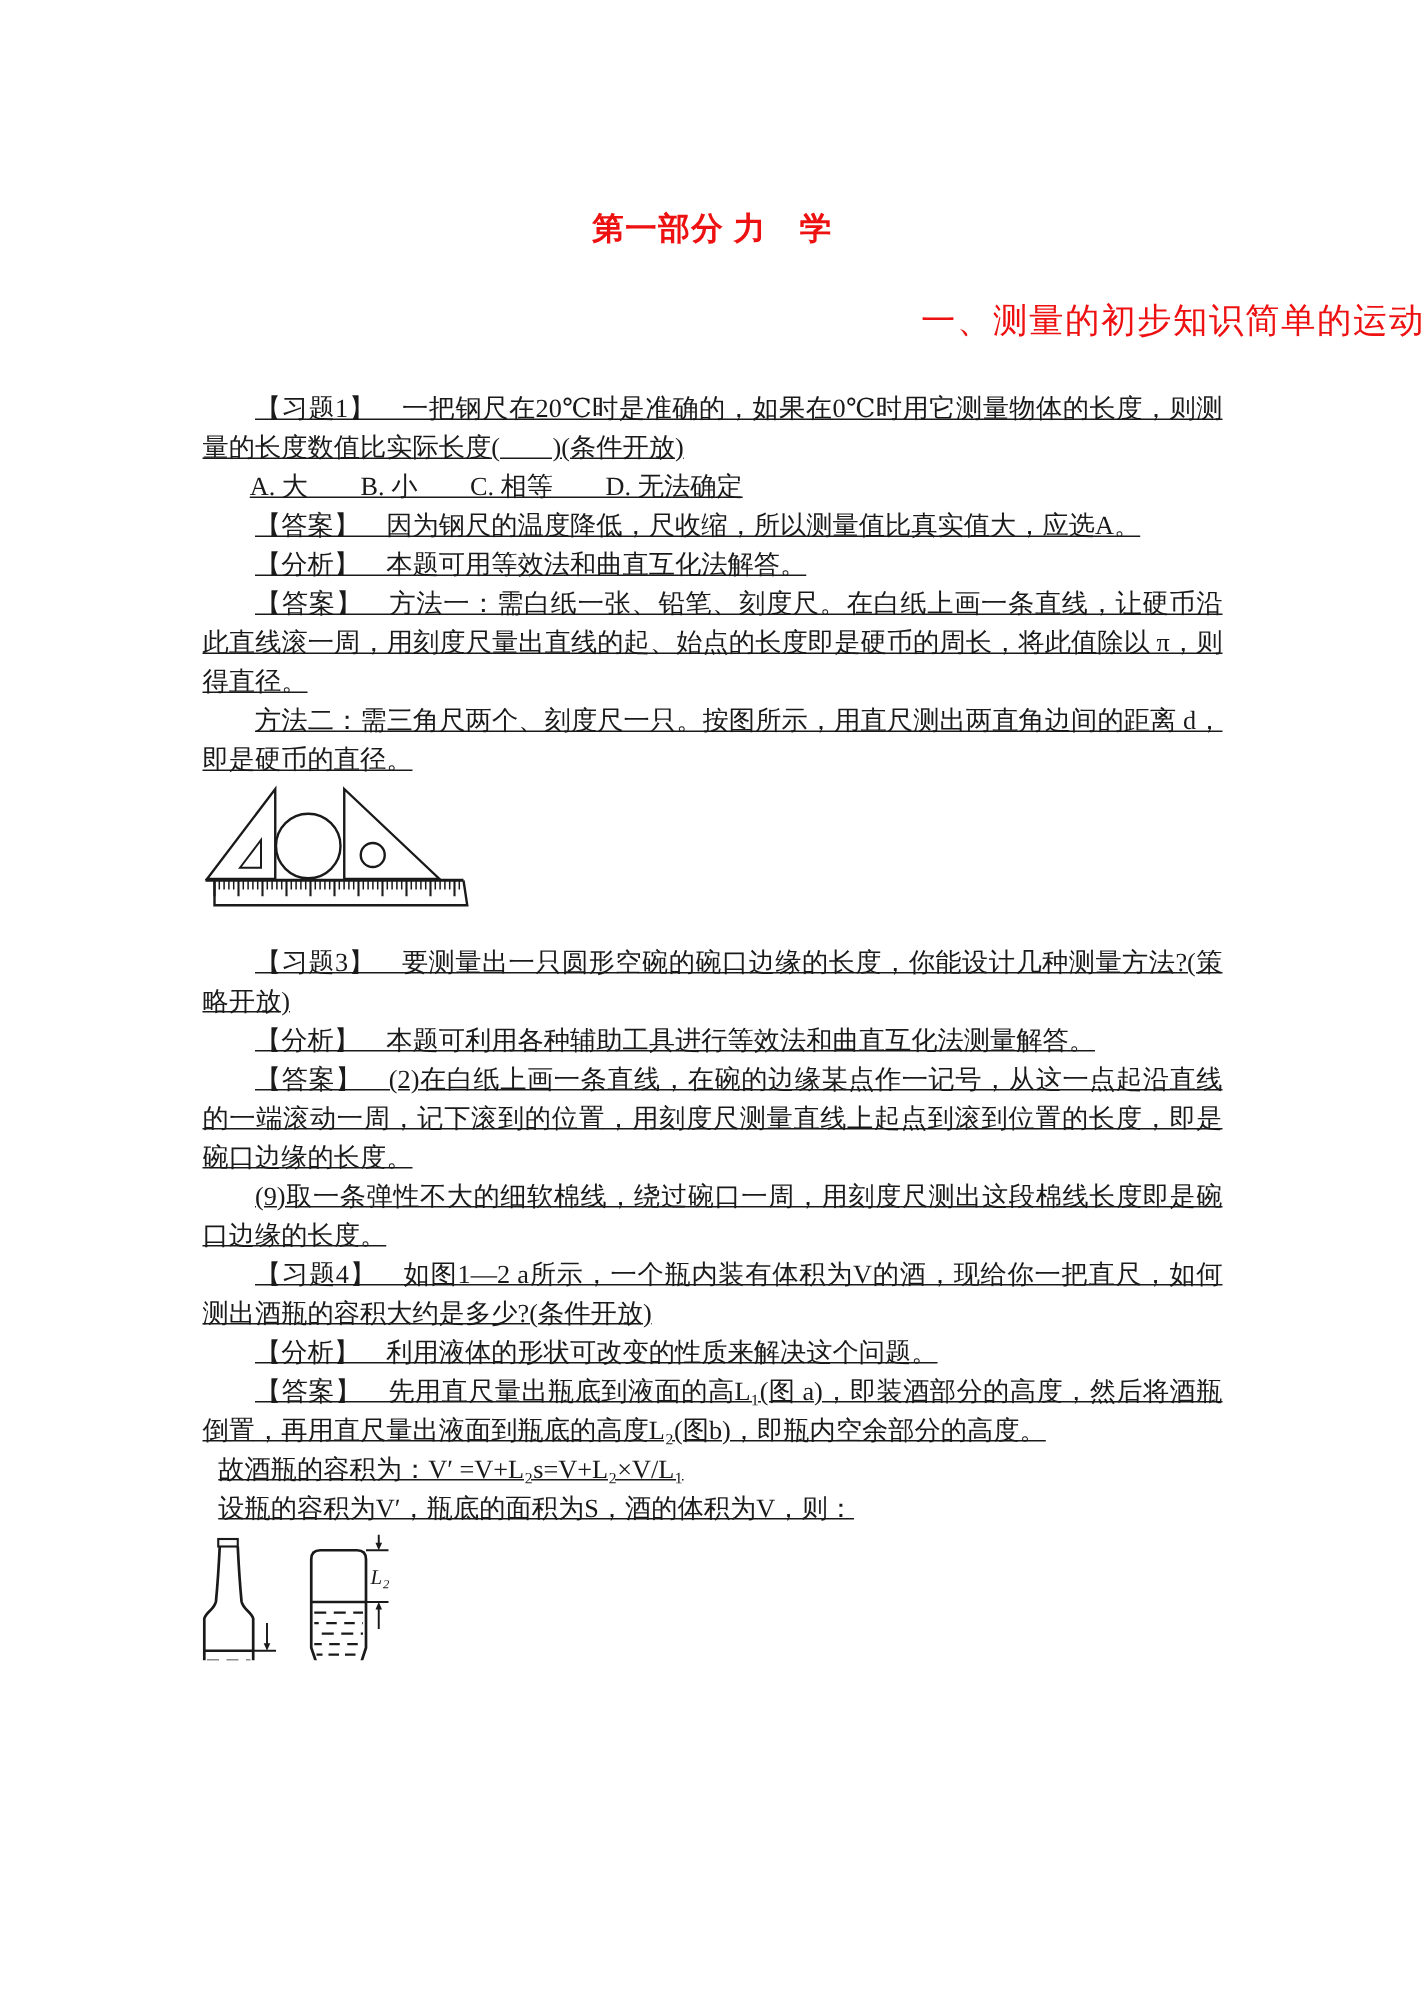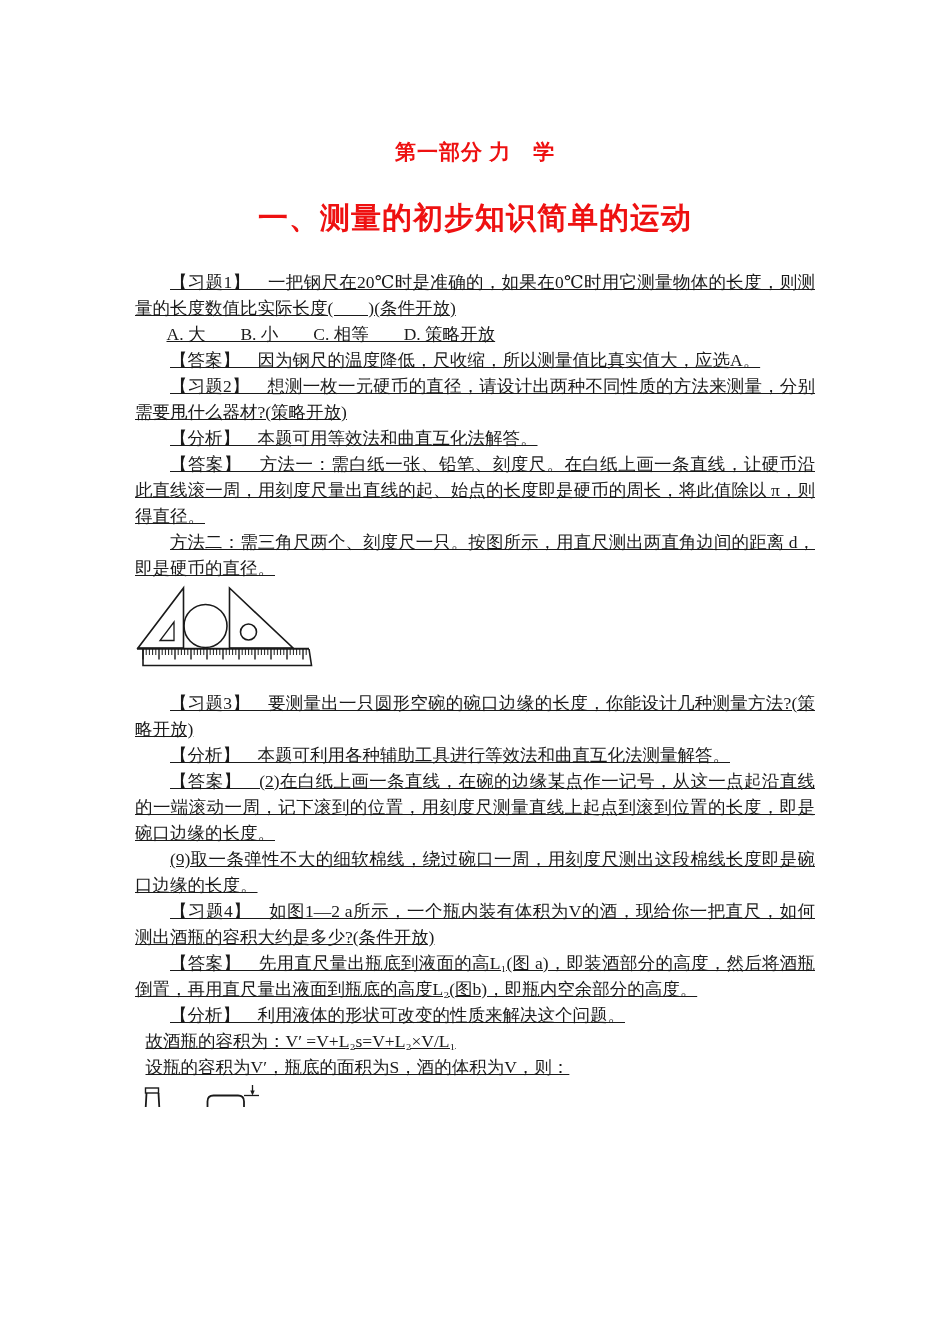--- a/index.html
+++ b/index.html
@@ -13,22 +13,22 @@
     color:#1a1a1a;
     overflow:hidden;
   }
   .part-title{
     margin:0;text-align:center;
     font-size:21px;font-weight:bold;
     color:var(--accent,#ee1111);
     letter-spacing:1px;
   }
   .chapter-title{
-    margin:32px 0 0;text-align:center;
-    font-size:30px;font-weight:bold;
+    margin:32px 0 0;text-align:right;
+    font-size:23px;font-weight:normal;
     color:var(--accent,#ee1111);
     letter-spacing:1px;
   }
   .content{
     margin:30px auto 0;
     width:680px;
     font-size:17.5px;
     line-height:26px;
     text-align:justify;
     text-decoration:underline;
@@ -49,23 +49,22 @@
 </head>
 <body>
 
 <div class="page">
 
   <h1 class="part-title">第一部分 力　学</h1>
   <h2 class="chapter-title">一、测量的初步知识简单的运动</h2>
 
   <div class="content">
     <p class="indent-2">【习题1】　一把钢尺在20℃时是准确的，如果在0℃时用它测量物体的长度，则测量的长度数值比实际长度(　　)(条件开放)</p>
-    <p class="indent-opts">A. 大　　B. 小　　C. 相等　　D. 策略开放</p>
+    <p class="indent-opts">A. 大　　B. 小　　C. 相等　　D. 无法确定</p>
     <p class="indent-2">【答案】　因为钢尺的温度降低，尺收缩，所以测量值比真实值大，应选A。</p>
-    <p class="indent-2">【习题2】　想测一枚一元硬币的直径，请设计出两种不同性质的方法来测量，分别需要甩什么器材?(策略开放)</p>
     <p class="indent-2">【分析】　本题可用等效法和曲直互化法解答。</p>
     <p class="indent-2">【答案】　方法一：需白纸一张、铅笔、刻度尺。在白纸上画一条直线，让硬币沿此直线滚一周，用刻度尺量出直线的起、始点的长度即是硬币的周长，将此值除以 π，则得直径。</p>
     <p class="indent-2">方法二：需三角尺两个、刻度尺一只。按图所示，用直尺测出两直角边间的距离 d，即是硬币的直径。</p>
 
     <figure class="fig-triangles">
       <svg width="180" height="92" viewBox="0 0 180 92" aria-hidden="true">
         <g fill="none" stroke="#1a1a1a" stroke-width="1.6">
           <path d="M48.5 3 L48.5 63 L3 63 Z"></path>
           <path stroke-width="1.3" d="M39 37 L39 55.5 L25 55.5 Z"></path>
           <circle cx="70.5" cy="41" r="21.5"></circle>
@@ -129,22 +128,22 @@
             <line x1="171.20000000000002" x2="171.20000000000002" y1="64" y2="70" stroke="#1a1a1a" stroke-width="1"></line>
           </g>
       </svg>
     </figure>
 
     <p class="indent-2">【习题3】　要测量出一只圆形空碗的碗口边缘的长度，你能设计几种测量方法?(策略开放)</p>
     <p class="indent-2">【分析】　本题可利用各种辅助工具进行等效法和曲直互化法测量解答。</p>
     <p class="indent-2">【答案】　(2)在白纸上画一条直线，在碗的边缘某点作一记号，从这一点起沿直线的一端滚动一周，记下滚到的位置，用刻度尺测量直线上起点到滚到位置的长度，即是碗口边缘的长度。</p>
     <p class="indent-2">(9)取一条弹性不大的细软棉线，绕过碗口一周，用刻度尺测出这段棉线长度即是碗口边缘的长度。</p>
     <p class="indent-2">【习题4】　如图1—2 a所示，一个瓶内装有体积为V的酒，现给你一把直尺，如何测出酒瓶的容积大约是多少?(条件开放)</p>
+    <p class="indent-2">【分析】　利用液体的形状可改变的性质来解决这个问题。</p>
     <p class="indent-2">【答案】　先用直尺量出瓶底到液面的高L₁(图 a)，即装酒部分的高度，然后将酒瓶倒置，再用直尺量出液面到瓶底的高度L₂(图b)，即瓶内空余部分的高度。</p>
-    <p class="indent-2">【分析】　利用液体的形状可改变的性质来解决这个问题。</p>
     <p class="indent-1">故酒瓶的容积为：V′ =V+L₂s=V+L₂×V/L₁</p>
     <p class="indent-1">设瓶的容积为V′，瓶底的面积为S，酒的体积为V，则：</p>
 
     <figure class="fig-bottles">
       <svg width="165" height="165" viewBox="0 0 165 165" aria-hidden="true">
         <g fill="none" stroke="#1a1a1a" stroke-width="1.8">
           <rect x="18.5" y="3" width="13" height="5" stroke-width="1.4"></rect>
           <path d="M19.5 8 C18.8 22 18 34 17 44.5 C16 50 10.5 51.5 9.2 56 L9.2 111 Q9.2 116.5 14.7 116.5 L36.3 116.5 Q41.8 116.5 41.8 111 L41.8 56 C40.5 51.5 35 50 34 44.5 C33 34 32.2 22 31.5 8"></path>
           <line x1="9.2" y1="77.5" x2="41.8" y2="77.5"></line>
           <g stroke-width="1.5">

